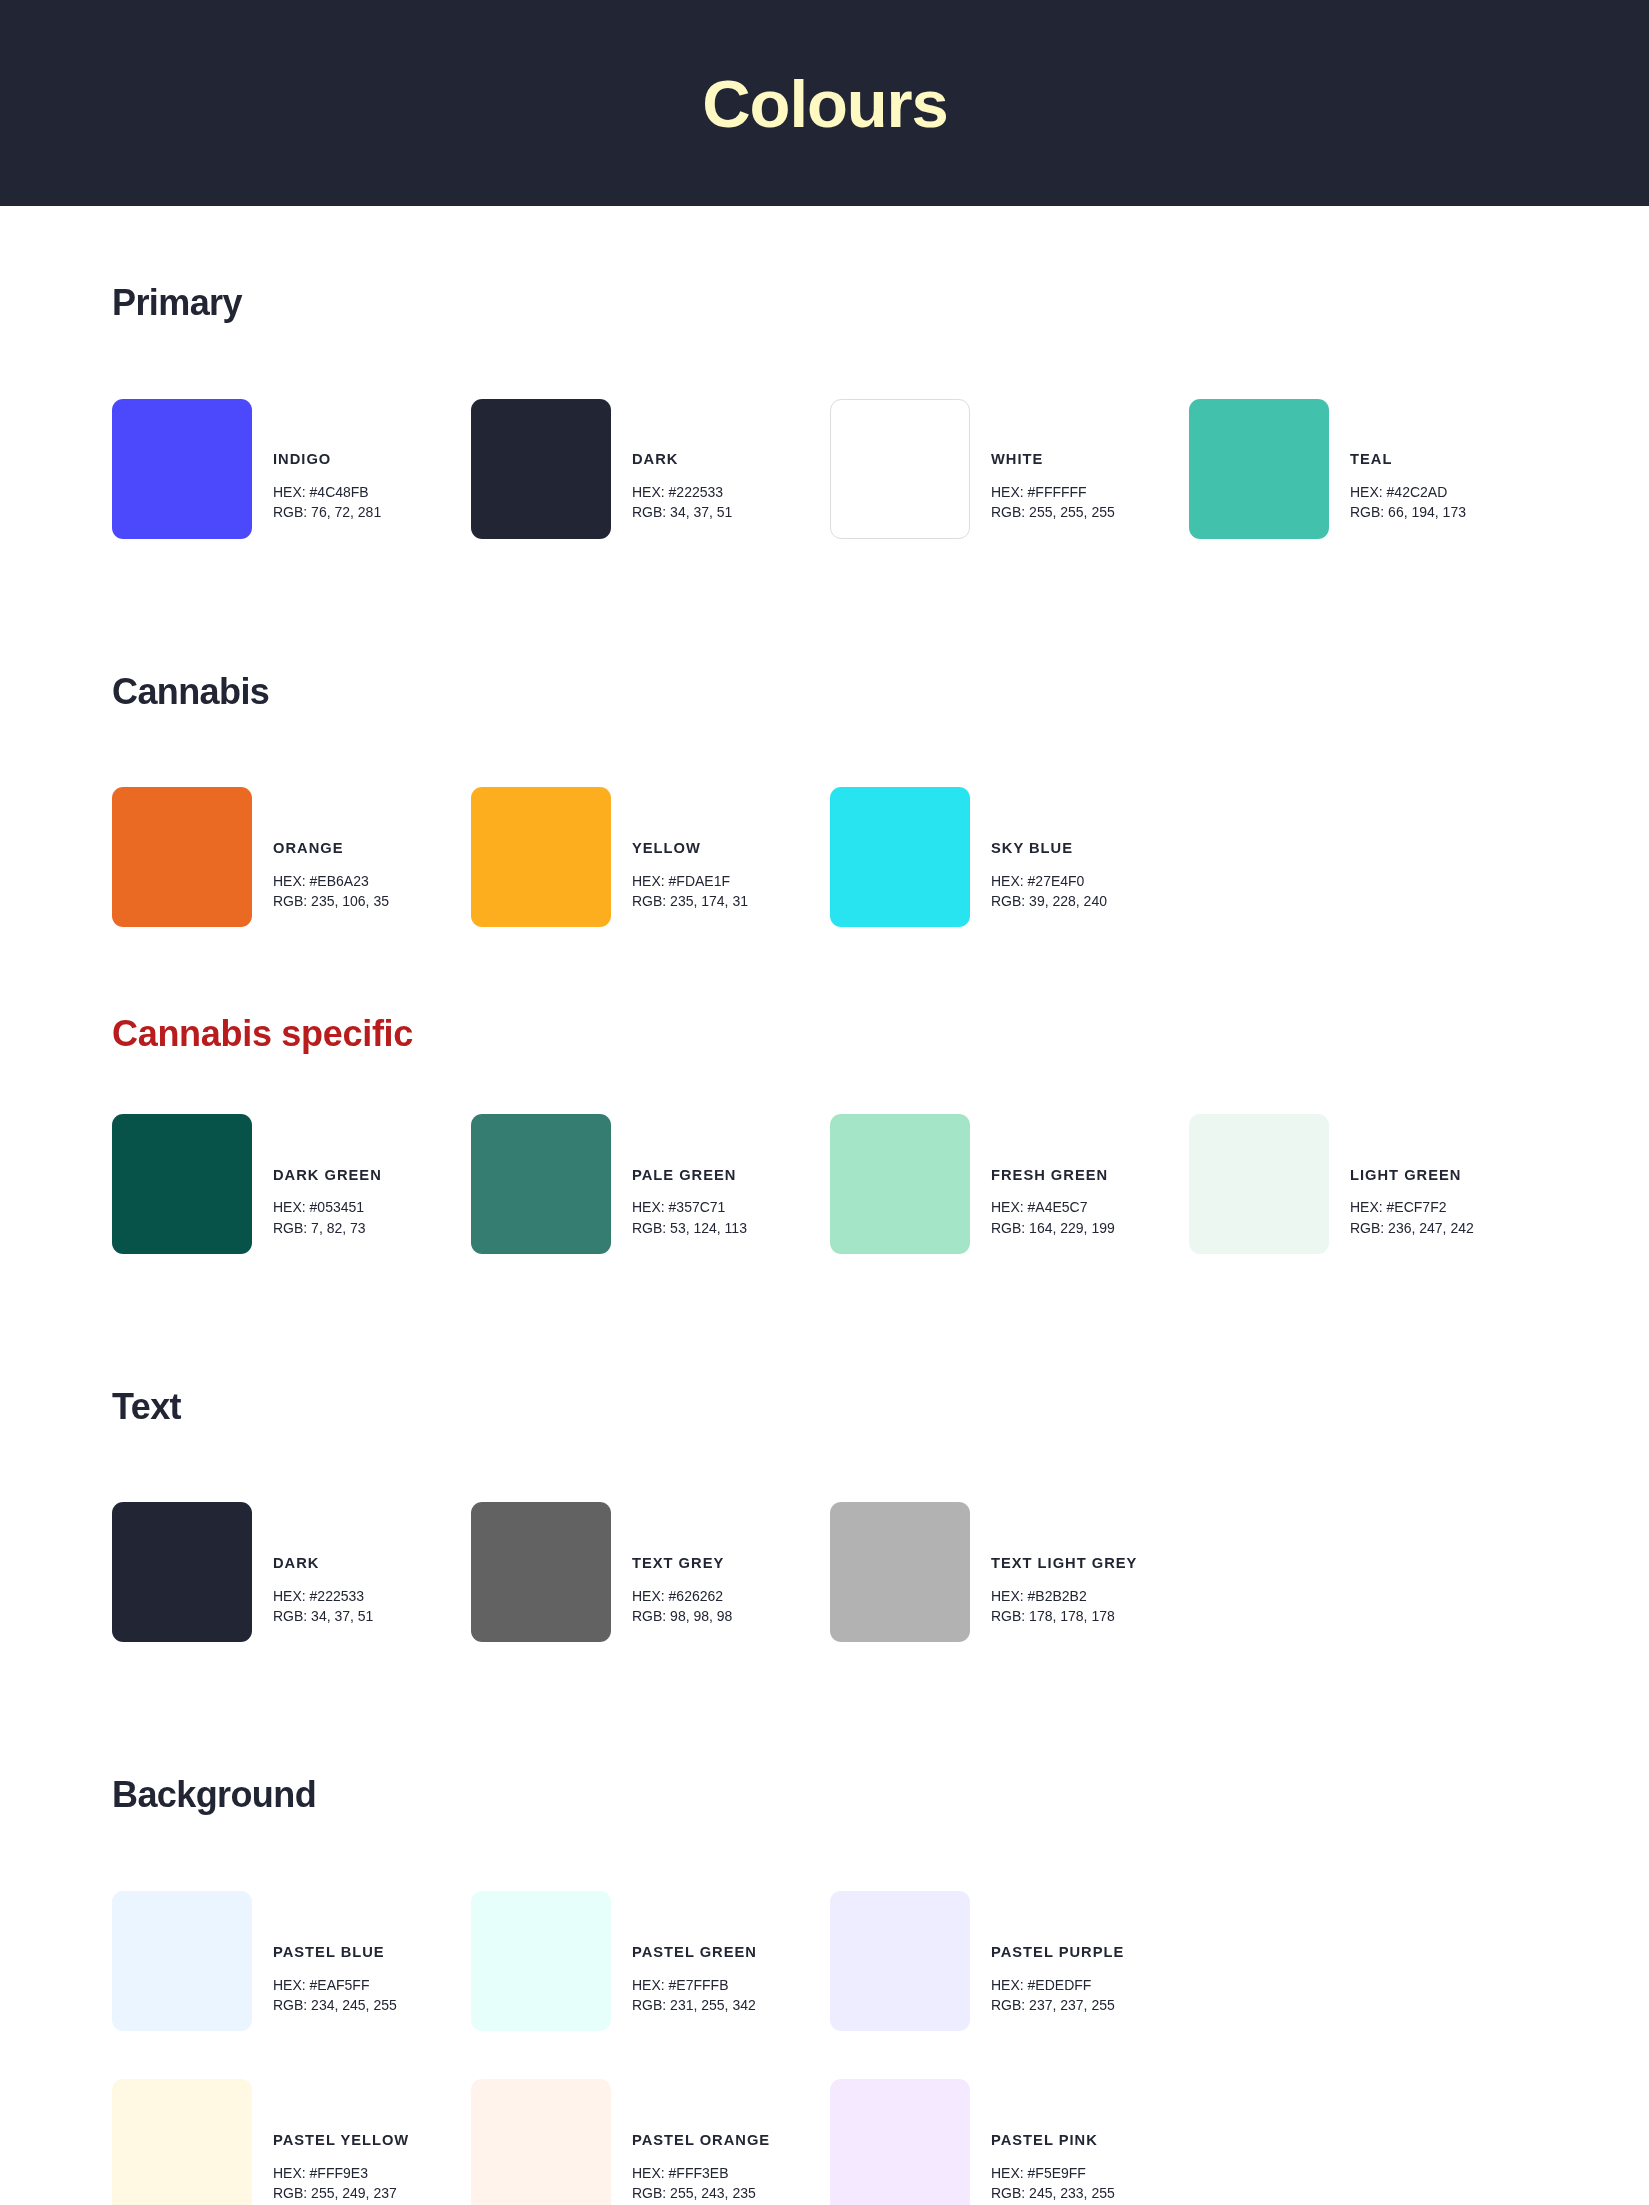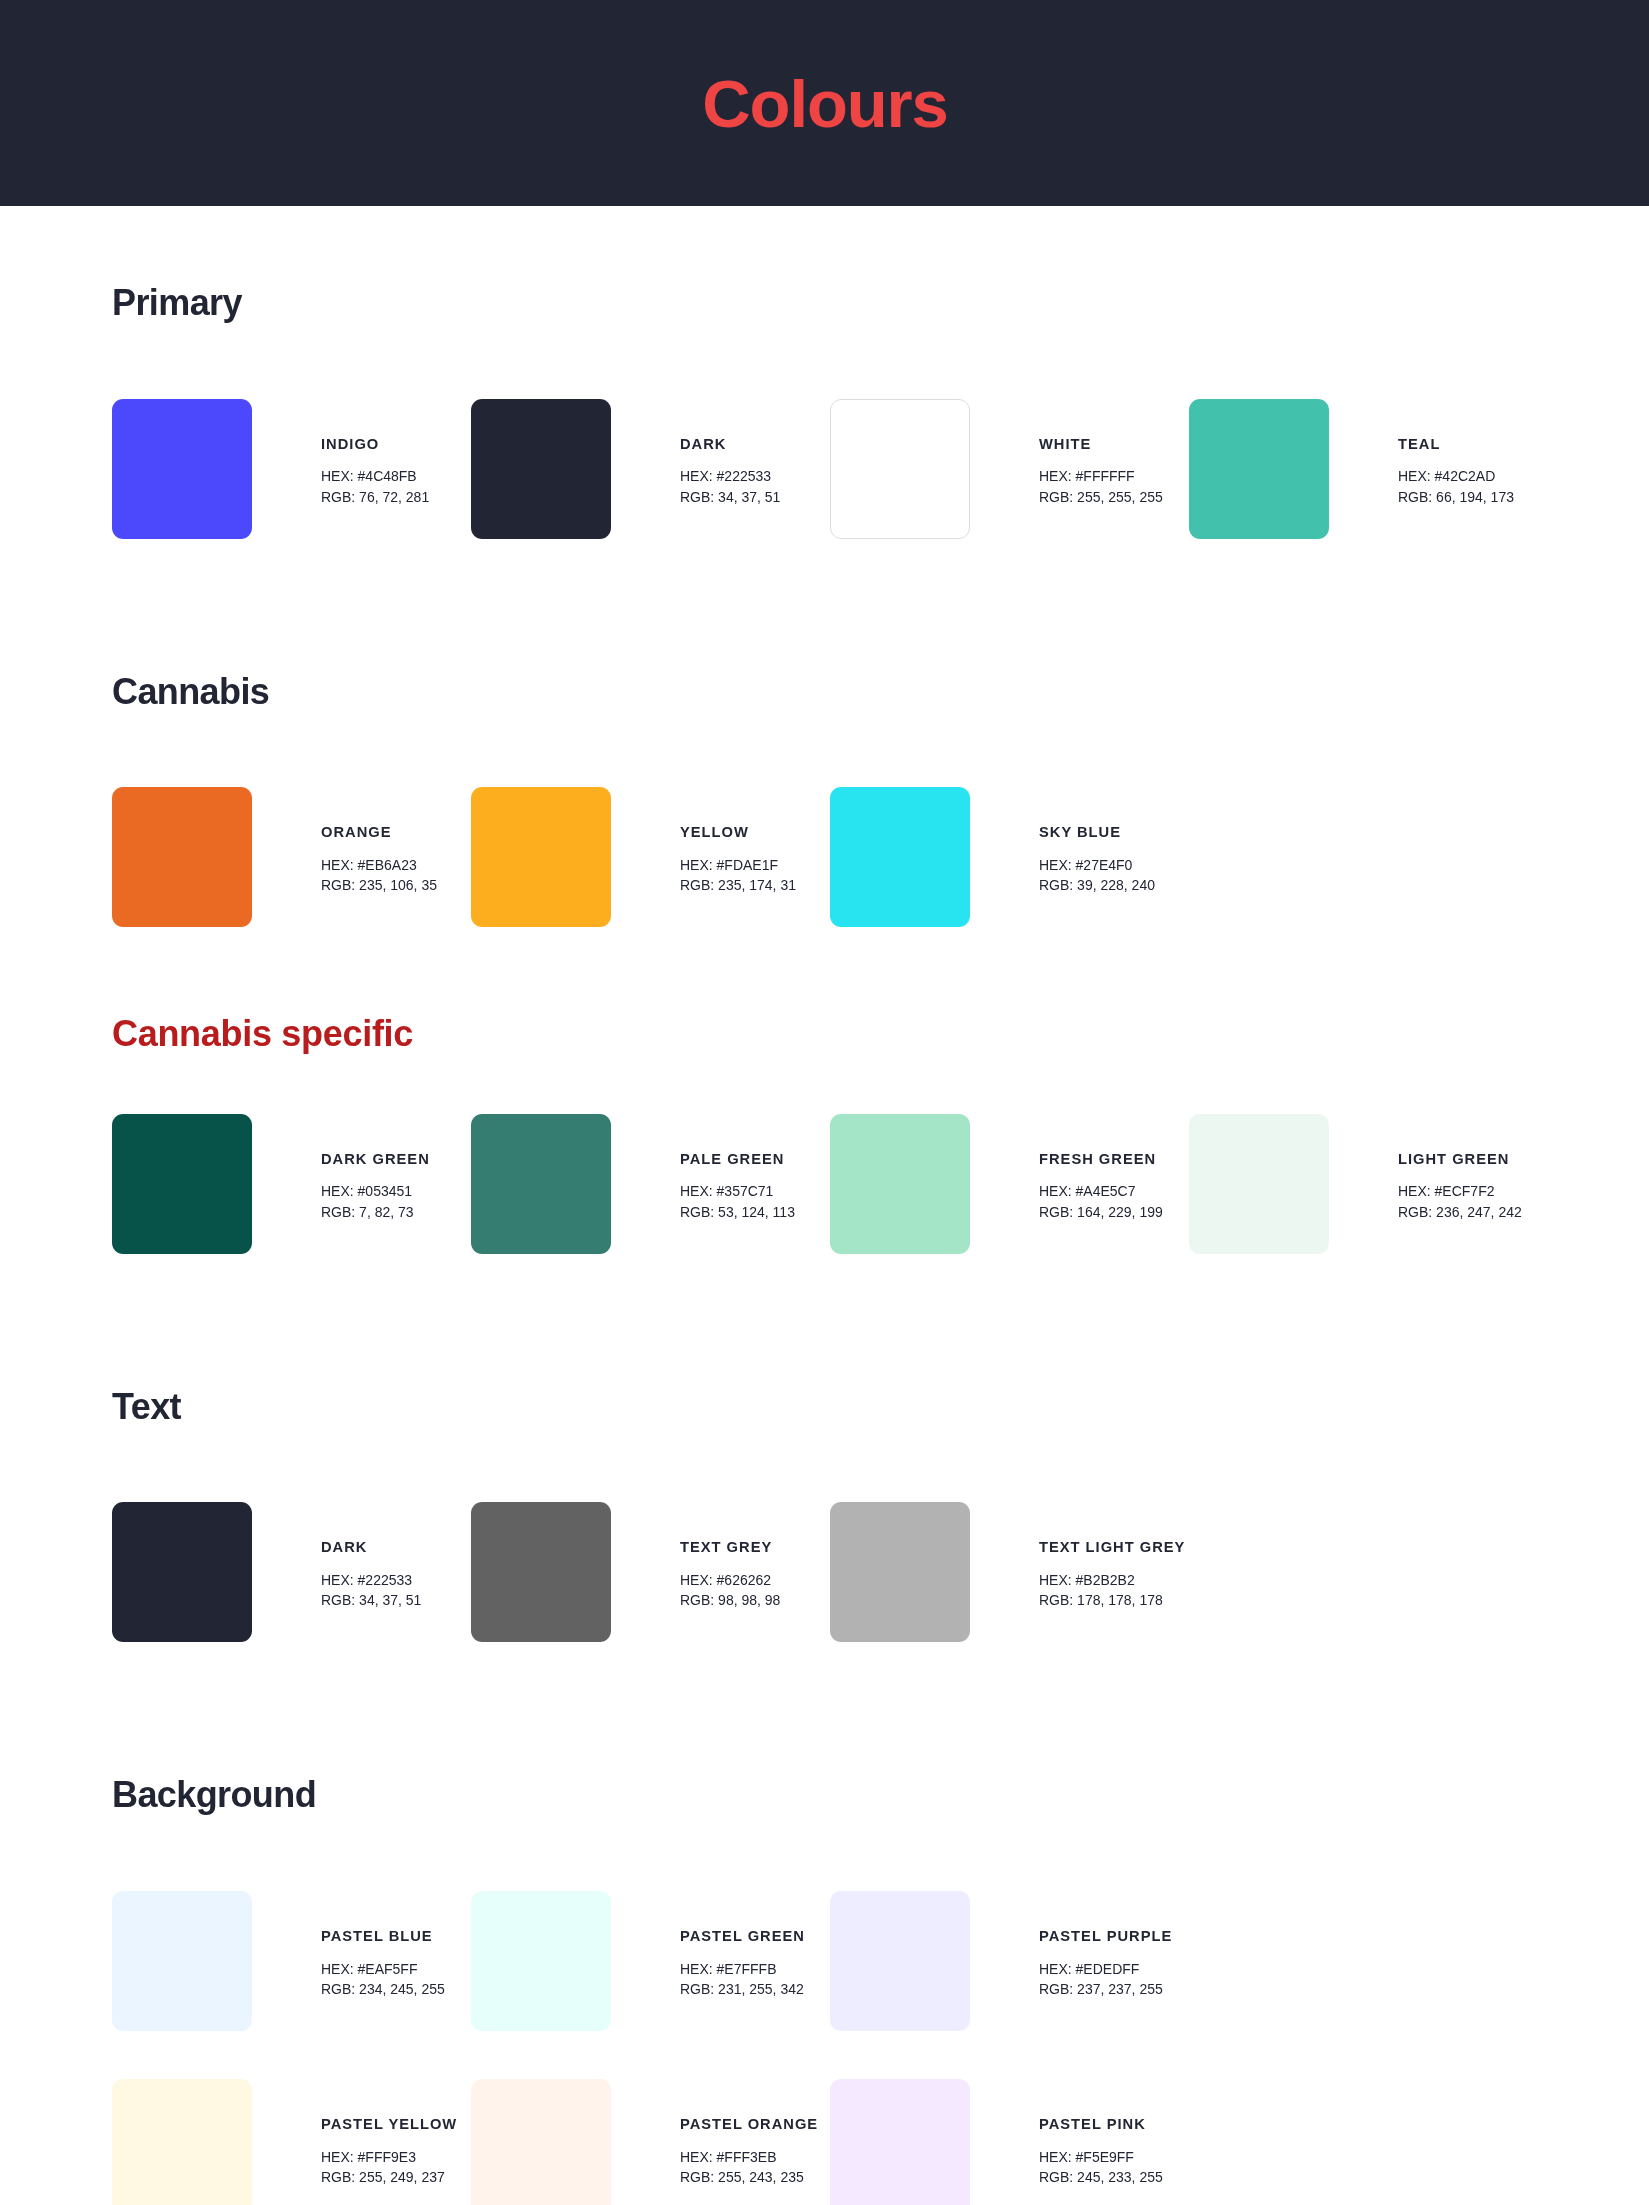--- a/index.html
+++ b/index.html
@@ -16,21 +16,21 @@
 
   
   .page-header {
     height: 206px;
     background: #222533;
     display: flex;
     align-items: center;
     justify-content: center;
   }
   .page-header h1 {
-    color: #ef4444;
+    color: #fef9c3;
     font-size: 67px;
     font-weight: 700;
     letter-spacing: -1.1px;
     line-height: 1;
   }
 
   
   .content {
     padding: 0 112px;
   }
@@ -63,22 +63,21 @@
 
   
   .swatch-row {
     display: grid;
     grid-template-columns: repeat(4, 359px);
     column-gap: 0;
   }
 
   .swatch-card {
     display: flex;
-    align-items: flex-start;
-    gap: 48px;
+    align-items: center;
   }
 
   .swatch-chip {
     width: 140px;
     height: 140px;
     border-radius: 11.2px;
     flex: 0 0 auto;
   }
   .swatch-chip.bordered {
     border: 0.7px solid #dcdde1;

